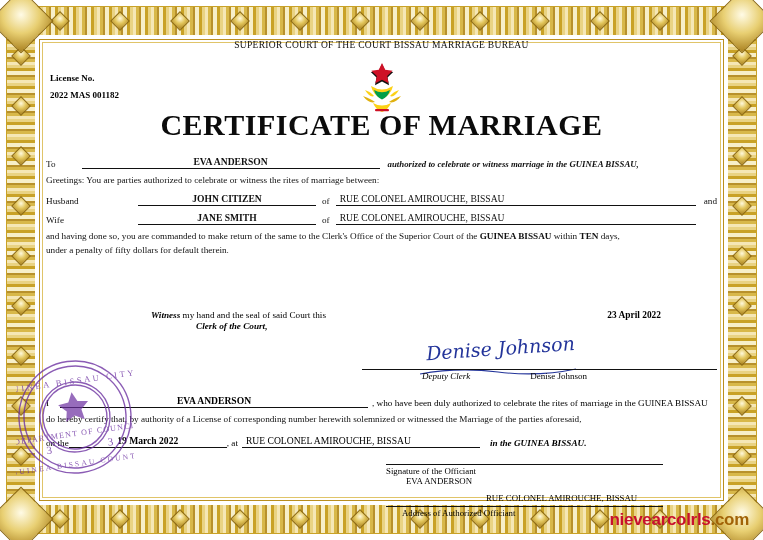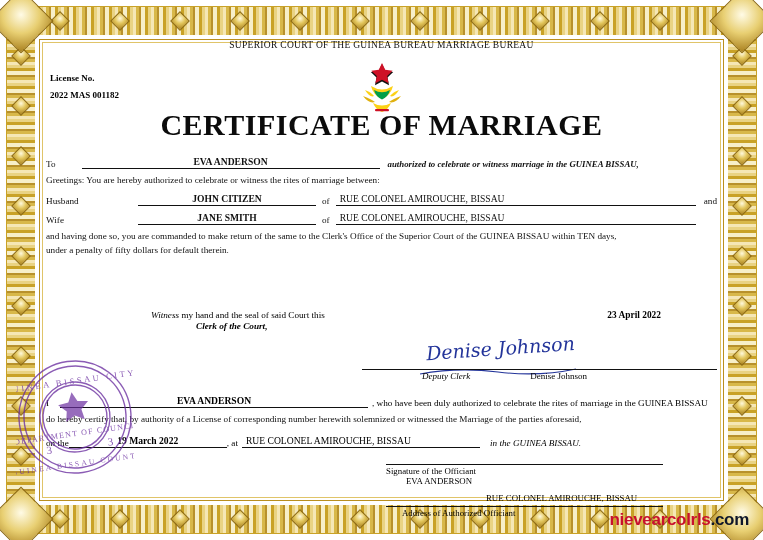--- a/index.html
+++ b/index.html
@@ -160,21 +160,21 @@
     font-size: 8.8px;
     white-space: nowrap;
     padding-left: 8px;
   }
   .plain {
     font-size: 9.2px;
     line-height: 1.45;
     color: #111;
     margin-top: 5px;
   }
-  .bold { font-weight: normal; }
+  .bold { font-weight: bold; }
   .ital { font-style: italic; }
 
   .to-row { margin-top: 14px; }
 
   .witness-row {
     display: flex;
     align-items: baseline;
     margin-top: 12px;
     font-size: 9.2px;
   }
@@ -307,21 +307,21 @@
   .watermark {
     position: absolute;
     right: 14px;
     bottom: 10px;
     font-family: "Liberation Sans", sans-serif;
     font-weight: bold;
     font-size: 17px;
     letter-spacing: -0.3px;
   }
   .wm-a { color: #c8102e; }
-  .wm-b { color: #0f172a; margin-top: 28px; }
+  .wm-b { color: #a16207; margin-top: 28px; }
 </style>
 </head>
 <body>
 
 <div class="page">
 
   <div class="border-frame"></div>
   <div class="border-band band-top"></div>
   <div class="border-band band-bottom"></div>
   <div class="border-band band-left"></div>
@@ -382,21 +382,21 @@
   <div class="corner-orn" style="left:-2px;  top:-2px;"></div>
   <div class="corner-orn" style="right:-2px; top:-2px;"></div>
   <div class="corner-orn" style="left:-2px;  bottom:-2px;"></div>
   <div class="corner-orn" style="right:-2px; bottom:-2px;"></div>
 
   <div class="inner-line"></div>
   <div class="inner-line2"></div>
 
   <div class="content">
 
-    <div class="court-title">SUPERIOR COURT OF THE GUINEA BUREAU MARRIAGE BUREAU</div>
+    <div class="court-title">SUPERIOR COURT OF THE COURT BISSAU MARRIAGE BUREAU</div>
 
     <div class="license-block">
       <div>License No.</div>
       <div>2022 MAS 001182</div>
     </div>
 
     <div class="emblem">
       <svg viewBox="0 0 74 56" width="74" height="56">
         <g>
           <path d="M37 4 l3.4 7.1 7.8 1 -5.7 5.4 1.5 7.7 -7-3.8 -7 3.8 1.5-7.7 -5.7-5.4 7.8-1z" fill="#111"></path>
@@ -414,21 +414,21 @@
     </div>
 
     <div class="main-title">CERTIFICATE OF MARRIAGE</div>
 
     <div class="row to-row">
       <span class="lbl">To</span>
       <span class="fill" style="flex:0 0 290px; margin-left:26px;">EVA ANDERSON</span>
       <span class="italic-note">authorized to celebrate or witness marriage in the GUINEA BISSAU,</span>
     </div>
 
-    <div class="plain">Greetings: You are hereby authorized to celebrate or witness the rites of marriage between:</div>
+    <div class="plain">Greetings: You are parties authorized to celebrate or witness the rites of marriage between:</div>
 
     <div class="row">
       <span class="lbl" style="flex:0 0 92px;">Husband</span>
       <span class="fill" style="flex:0 0 170px;">JOHN CITIZEN</span>
       <span class="lbl" style="padding:0 6px;">of</span>
       <span class="fill left" style="flex:1 1 auto; font-weight:normal;">RUE COLONEL AMIROUCHE, BISSAU</span>
       <span class="lbl" style="padding-left:8px;">and</span>
     </div>
 
     <div class="row">

